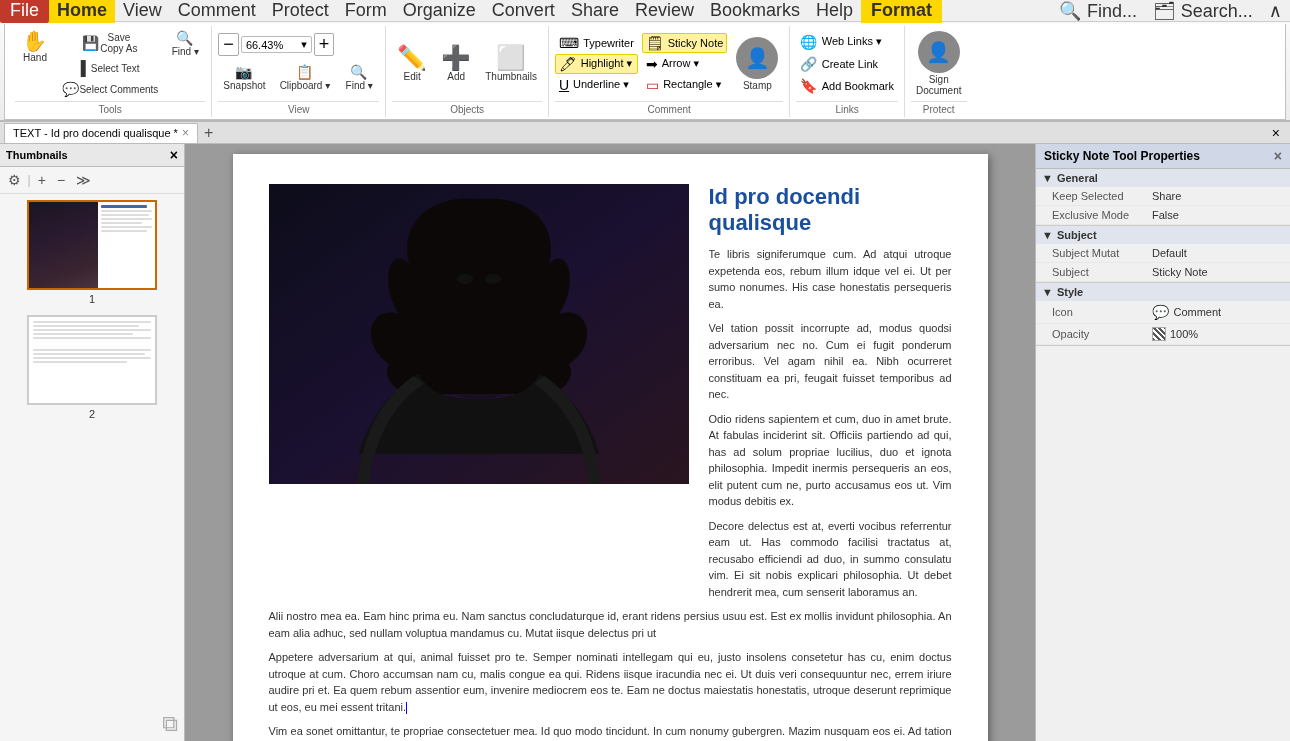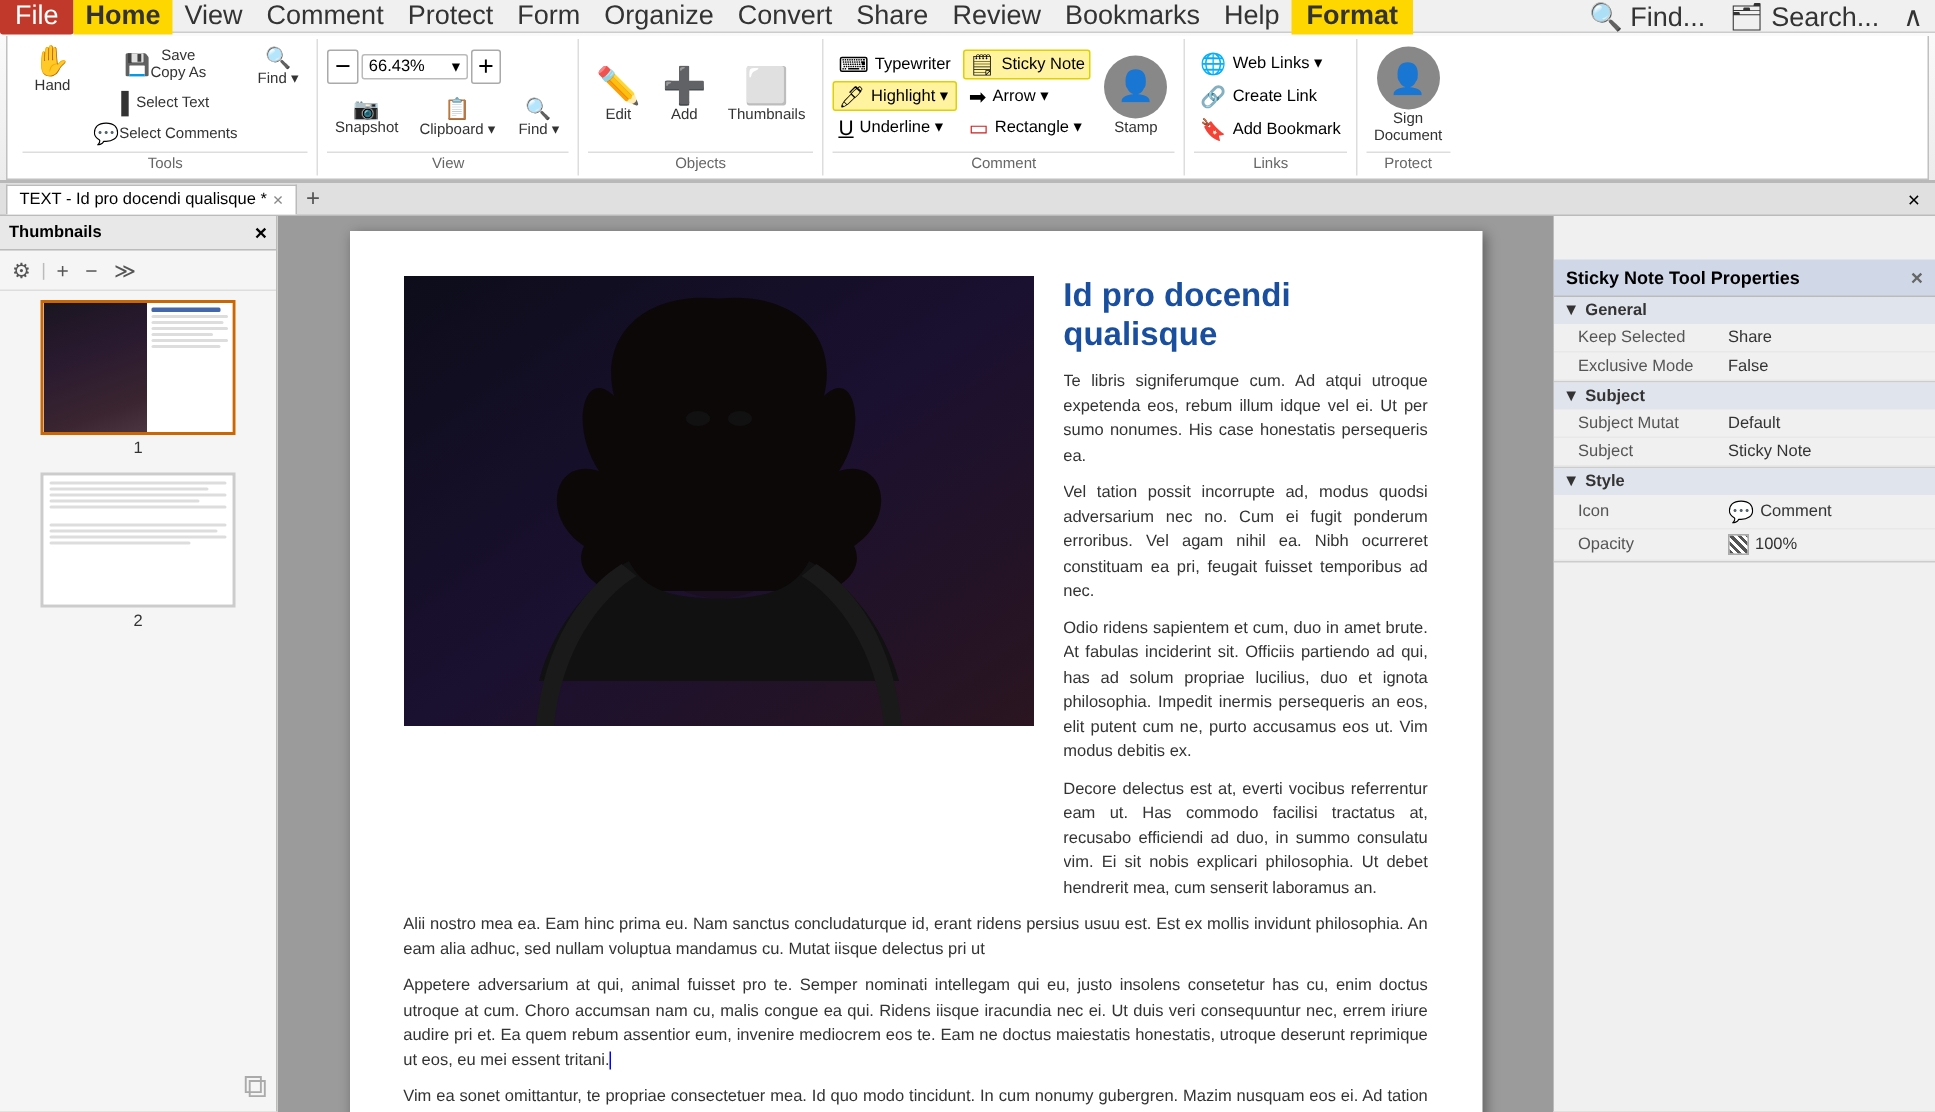--- a/index.html
+++ b/index.html
@@ -43,21 +43,21 @@
     .document-area { flex: 1; background: #9b9b9b; overflow-y: auto; padding: 10px; display: flex; justify-content: center; }
     .document-page { width: 755px; min-height: 980px; background: #fff; box-shadow: 2px 2px 8px rgba(0,0,0,0.4); padding: 30px 36px; position: relative; }
     .doc-image-placeholder { width: 420px; height: 300px; background: linear-gradient(135deg, #1a1a2e 0%, #16213e 30%, #0f3460 60%, #533483 100%); float: left; margin-right: 20px; margin-bottom: 10px; position: relative; overflow: hidden; }
     .doc-title { font-size: 22px; font-weight: 700; color: #1a4f9f; margin-bottom: 10px; }
     .doc-text { font-size: 11px; color: #333; line-height: 1.5; margin-bottom: 8px; text-align: justify; }
     .doc-text-below { clear: both; font-size: 11px; color: #333; line-height: 1.5; margin-bottom: 8px; text-align: justify; }
     .cursor-line { display: inline-block; width: 1px; height: 12px; background: #00f; vertical-align: middle; }
 
     
     .properties-panel { width: 255px; background: #f0f0f0; border-left: 1px solid #bbb; overflow-y: auto; }
-    .props-header { background: #d0d8e8; padding: 4px 8px; font-size: 12px; font-weight: 600; border-bottom: 1px solid #bbb; display: flex; justify-content: space-between; align-items: center; margin-top: 29px; }
+    .props-header { background: #d0d8e8; padding: 4px 8px; font-size: 12px; font-weight: 600; border-bottom: 1px solid #bbb; display: flex; justify-content: space-between; align-items: center; }
     .props-close { cursor: pointer; font-size: 14px; color: #666; }
     .props-section { border-bottom: 1px solid #ccc; }
     .props-section-header { background: #e0e4ec; padding: 3px 6px; font-size: 11px; font-weight: 600; color: #333; display: flex; align-items: center; gap: 4px; cursor: pointer; }
     .props-row { display: flex; align-items: center; padding: 3px 8px 3px 16px; border-bottom: 1px solid #e8e8e8; }
     .props-label { font-size: 11px; color: #555; width: 100px; flex-shrink: 0; }
     .props-value { font-size: 11px; color: #333; font-weight: 500; display: flex; align-items: center; gap: 4px; }
     .color-swatch { width: 14px; height: 14px; border: 1px solid #aaa; display: inline-block; }
     .icon-swatch { font-size: 14px; }
     .hatch-swatch { width: 14px; height: 14px; background: repeating-linear-gradient(45deg, #555 0px, #555 2px, #fff 2px, #fff 4px); border: 1px solid #aaa; display: inline-block; }
 

